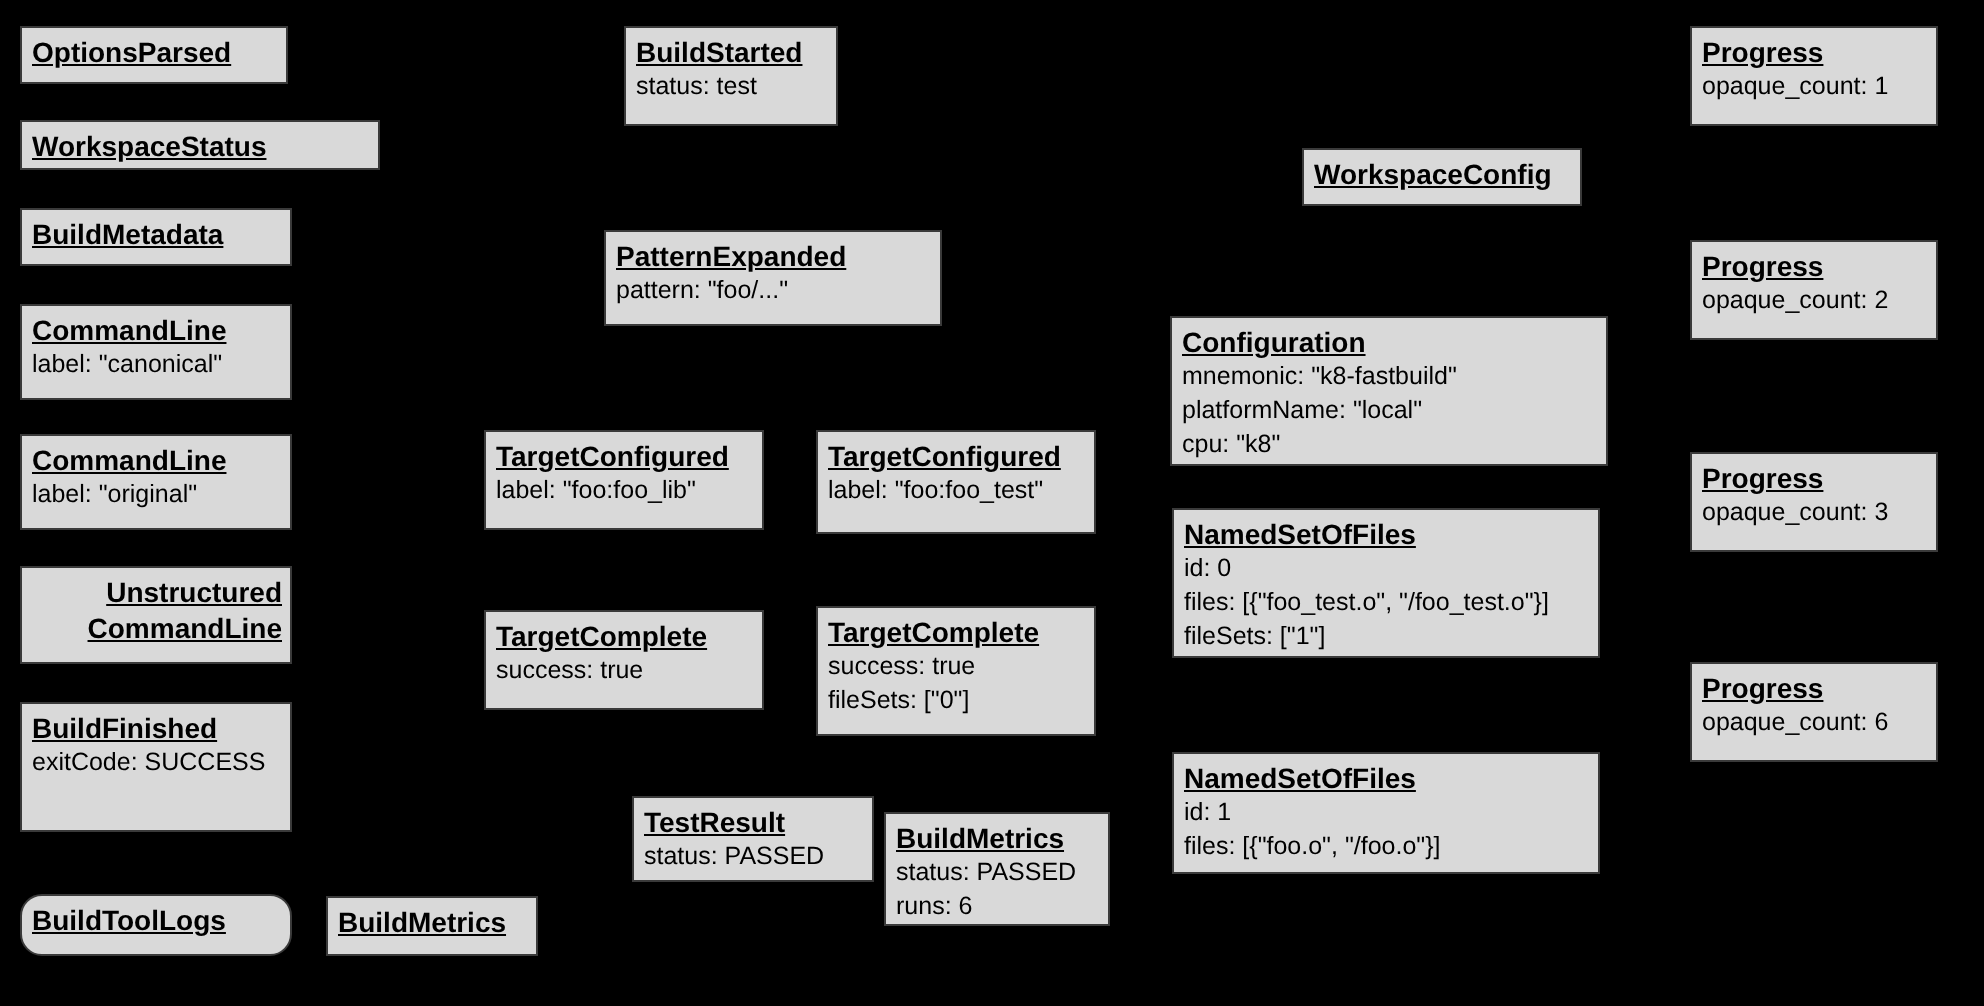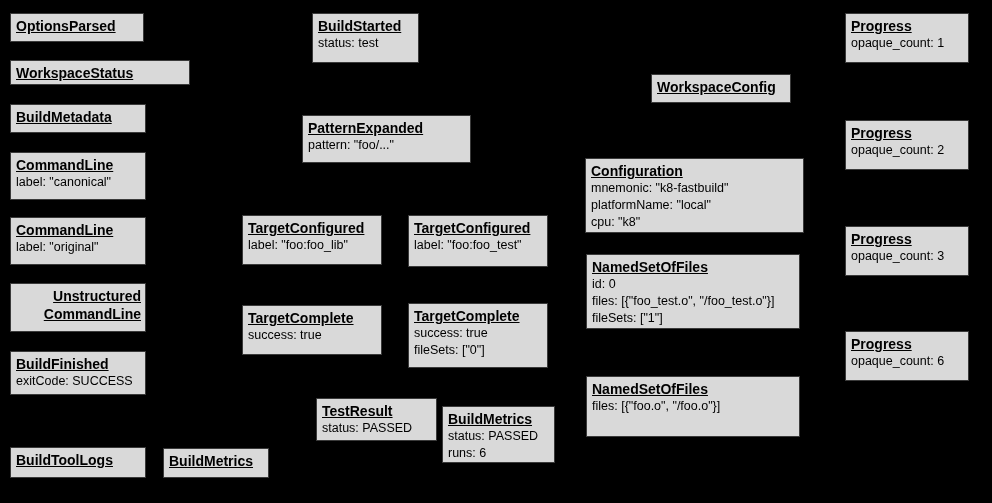--- a/index.html
+++ b/index.html
@@ -55,25 +55,25 @@
       <div class="box-title">CommandLine</div>
       <div class="box-line">label: "canonical"</div>
     </div>
     <div class="event-box" style="left: 10px; top: 217px; width: 136px; height: 48px;">
       <div class="box-title">CommandLine</div>
       <div class="box-line">label: "original"</div>
     </div>
     <div class="event-box" style="left: 10px; top: 283px; width: 136px; height: 49px; text-align: right;">
       <div class="box-title">Unstructured CommandLine</div>
     </div>
-    <div class="event-box" style="left: 10px; top: 351px; width: 136px; height: 44px;">
+    <div class="event-box" style="left: 10px; top: 351px; width: 136px; height: 65px;">
       <div class="box-title">BuildFinished</div>
       <div class="box-line">exitCode: SUCCESS</div>
     </div>
-    <div class="event-box" style="left: 10px; top: 447px; width: 136px; height: 31px;">
+    <div class="event-box" style="left: 10px; top: 447px; width: 136px; height: 31px; border-radius: 11px;">
       <div class="box-title">BuildToolLogs</div>
     </div>
     <div class="event-box" style="left: 163px; top: 448px; width: 106px; height: 30px;">
       <div class="box-title">BuildMetrics</div>
     </div>
     <div class="event-box" style="left: 312px; top: 13px; width: 107px; height: 50px;">
       <div class="box-title">BuildStarted</div>
       <div class="box-line">status: test</div>
     </div>
     <div class="event-box" style="left: 302px; top: 115px; width: 169px; height: 48px;">
@@ -116,20 +116,21 @@
       <div class="box-line">cpu: "k8"</div>
     </div>
     <div class="event-box" style="left: 586px; top: 254px; width: 214px; height: 75px;">
       <div class="box-title">NamedSetOfFiles</div>
       <div class="box-line">id: 0</div>
       <div class="box-line">files: [{"foo_test.o", "/foo_test.o"}]</div>
       <div class="box-line">fileSets: ["1"]</div>
     </div>
     <div class="event-box" style="left: 586px; top: 376px; width: 214px; height: 61px;">
       <div class="box-title">NamedSetOfFiles</div>
+      <div class="box-line">id: 1</div>
       <div class="box-line">files: [{"foo.o", "/foo.o"}]</div>
     </div>
     <div class="event-box" style="left: 845px; top: 13px; width: 124px; height: 50px;">
       <div class="box-title">Progress</div>
       <div class="box-line">opaque_count: 1</div>
     </div>
     <div class="event-box" style="left: 845px; top: 120px; width: 124px; height: 50px;">
       <div class="box-title">Progress</div>
       <div class="box-line">opaque_count: 2</div>
     </div>

